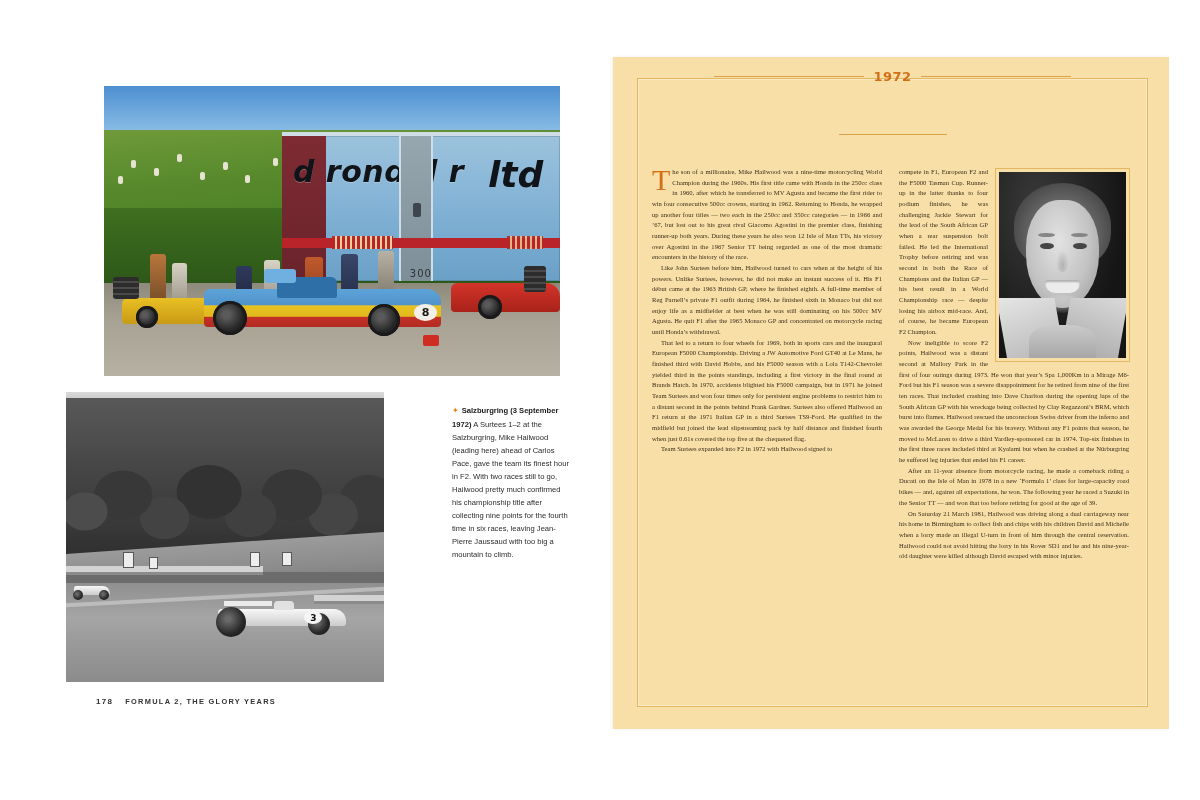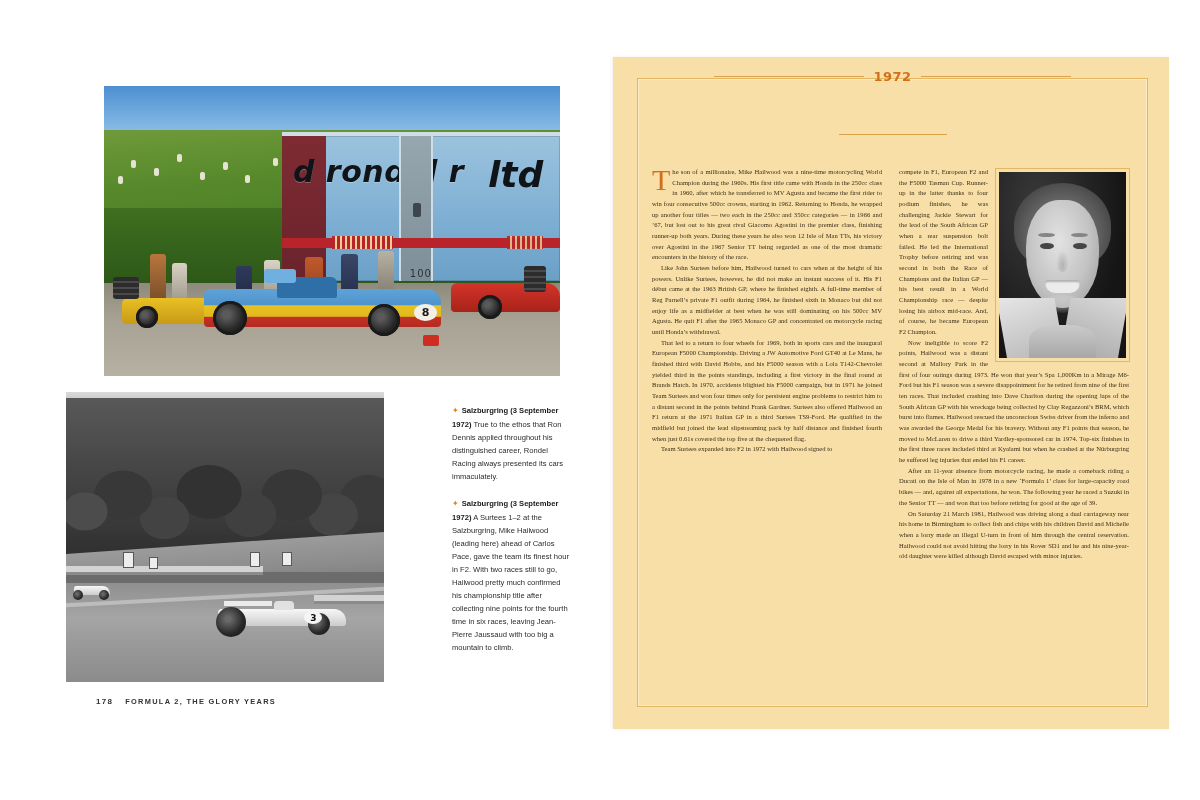--- a/index.html
+++ b/index.html
@@ -414,21 +414,21 @@
       <div class="paddock-ground"></div>
 
       <div class="truck">
         <div class="truck-panel-dark"></div>
         <div class="truck-text">d rondel r</div>
         <div class="truck-text-2">ltd</div>
         <div class="truck-door"></div>
         <div class="truck-stripe"></div>
         <div class="truck-sponsor"></div>
         <div class="truck-sponsor2"></div>
-        <div class="truck-num">100</div>
+        <div class="truck-num">300</div>
       </div>
 
       <div class="person" style="left:10%;top:58%;width:16px;height:46px;background:linear-gradient(#b9763c,#7a4f2a)"></div>
       <div class="person" style="left:15%;top:61%;width:15px;height:42px;background:linear-gradient(#d8d2c4,#9a9488)"></div>
       <div class="person" style="left:29%;top:62%;width:16px;height:44px;background:linear-gradient(#2f3a5a,#1d2540)"></div>
       <div class="person" style="left:35%;top:60%;width:16px;height:48px;background:linear-gradient(#d9d4c6,#8e897d)"></div>
       <div class="person" style="left:44%;top:59%;width:18px;height:50px;background:linear-gradient(#c05a2c,#8a3d1c)"></div>
       <div class="person" style="left:52%;top:58%;width:17px;height:52px;background:linear-gradient(#3a4668,#222b47)"></div>
       <div class="person" style="left:60%;top:57%;width:16px;height:50px;background:linear-gradient(#b8b2a4,#7c766a)"></div>
 
@@ -479,24 +479,20 @@
         <div style="position:absolute;left:62px;top:6px;width:20px;height:9px;background:#dcdcdc;border-radius:4px 4px 0 0"></div>
         <div class="bw-wheel" style="left:4px;top:12px;width:30px;height:30px"></div>
         <div class="bw-wheel" style="left:96px;top:18px;width:22px;height:22px"></div>
         <div class="nose-oval" style="left:92px;top:16px;width:18px;height:13px;font-size:9px;background:#efefef">
           <span>3</span>
         </div>
       </div>
     </div>
 
     <div id="captions">
-      <div class="caption">
-        <span class="bullet">✦</span><b>Salzburgring (3 September 1972)</b>
-        <span>True to the ethos that Ron Dennis applied throughout his distinguished career, Rondel Racing always presented its cars immaculately.</span>
-      </div>
       <div class="caption">
         <span class="bullet">✦</span><b>Salzburgring (3 September 1972)</b>
         <span>A Surtees 1–2 at the Salzburgring, Mike Hailwood (leading here) ahead of Carlos Pace, gave the team its finest hour in F2. With two races still to go, Hailwood pretty much confirmed his championship title after collecting nine points for the fourth time in six races, leaving Jean-Pierre Jaussaud with too big a mountain to climb.</span>
       </div>
     </div>
 
     <div id="folio">
       <span class="num">178</span>
       <span>FORMULA 2, THE GLORY YEARS</span>
     </div>

